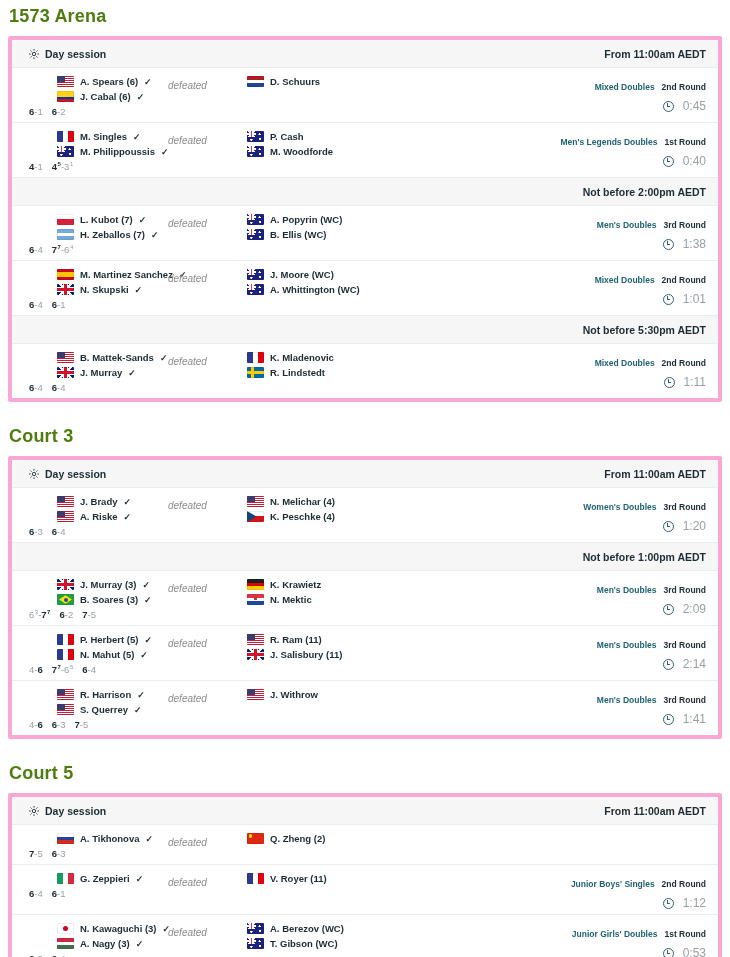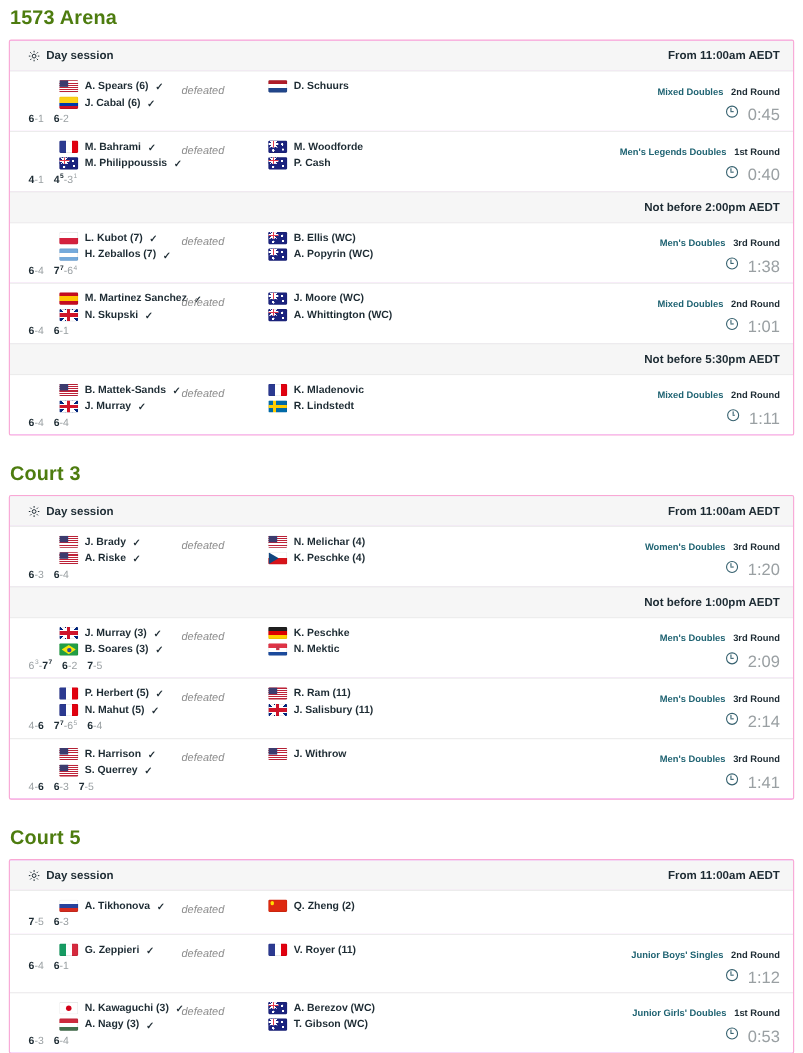--- a/index.html
+++ b/index.html
@@ -1,21 +1,21 @@
 <!DOCTYPE html>
 <html><head>
 <meta charset="utf-8">
 <style>
   html,body{margin:0;padding:0;background:#fff;}
   body{width:730px;font-family:"Liberation Sans",sans-serif;color:#1d2b33;}
   main{padding:6px 8px 4px 8px;}
   .court{margin-bottom:24px;}
   .court:last-child{margin-bottom:0;}
   .court-title{font-size:18px;font-weight:bold;color:#4d7c0f;margin:0 0 9px 1px;letter-spacing:.2px;}
-  .card{border:1px solid #f9a8d4;border-radius:2px;background:#f0abfc;overflow:hidden;}
+  .card{border:4px solid #f9a8d4;border-radius:2px;background:#e5e5e5;overflow:hidden;}
   .session-header{display:flex;justify-content:space-between;align-items:center;height:27px;background:#f6f6f6;padding:0 12px 0 17px;}
   .session-left{display:flex;align-items:center;}
   .sun-wrap{display:inline-flex;margin-right:6px;color:#1d2b33;}
   .session-label,.session-time,.notice{font-size:10.5px;font-weight:bold;color:#1d2b33;}
   .notice{height:27px;display:flex;align-items:center;justify-content:flex-end;padding-right:12px;background:#f6f6f6;border-top:1px solid #ececec;}
   .match{display:flex;align-items:flex-start;border-top:1px solid #ececec;padding:5px 12px 4px 17px;background:#fff;}
   .col-winners{width:139px;flex:none;}
   .col-defeated{width:51px;flex:none;font-style:italic;color:#8c8c8c;font-size:10px;padding-top:7px;}
   .col-losers{flex:1;min-width:0;}
   .col-meta{width:210px;flex:none;text-align:right;}
@@ -24,21 +24,21 @@
   .check{font-size:9px;font-weight:bold;color:#1d2b33;margin-left:6px;}
   .score{margin-top:3px;height:12px;font-size:9.5px;white-space:nowrap;}
   .set{margin-right:9px;margin-top:40px;}
   .set .win{font-weight:bold;color:#1d2b33;}
   .set .lose{color:#9aa0a3;}
   .set .dash{color:#9aa0a3;}
   .set sup{font-size:6px;line-height:0;vertical-align:super;margin-left:.5px;}
   .event-line{padding-top:3px;white-space:nowrap;}
   .event{font-size:8.5px;font-weight:bold;color:#1f6372;margin-right:7px;}
   .round{font-size:8.5px;font-weight:bold;color:#1d2b33;}
-  .time-line{margin-top:5px;display:flex;justify-content:flex-end;align-items:flex-start;color:#9aa0a3;font-size:15px;}
+  .time-line{margin-top:5px;display:flex;justify-content:flex-end;align-items:center;color:#9aa0a3;font-size:12px;}
   .clock{width:9px;height:9px;border:1px solid #35606e;border-radius:50%;position:relative;margin-right:9px;flex:none;}
   .clock::before{content:'';position:absolute;left:3.6px;top:1.4px;width:1px;height:3px;background:#35606e;}
   .clock::after{content:'';position:absolute;left:3.6px;top:4px;width:2.6px;height:1px;background:#35606e;}
   
   .flag{width:17px;height:11px;flex:none;margin-right:6px;border-radius:1px;position:relative;overflow:hidden;background:#ddd;box-shadow:inset 0 0 0 .5px rgba(0,0,0,.12);}
   .f-us{background:repeating-linear-gradient(180deg,#bf2238 0 1px,#fff 1px 2px);}
   .f-us::before{content:'';position:absolute;top:0;left:0;width:45%;height:54%;background:#3c3b6e;}
   .f-co{background:linear-gradient(180deg,#fcd116 0 50%,#0038a8 50% 75%,#ce1126 75%);}
   .f-nl{background:linear-gradient(180deg,#ae1c28 0 34%,#fff 34% 67%,#21468b 67%);}
   .f-fr{background:linear-gradient(90deg,#2b3990 0 34%,#fff 34% 67%,#e1000f 67%);}
@@ -143,41 +143,41 @@
         <span class="clock"></span>
         <span class="duration">0:45</span>
       </div>
     </div>
   </div>
             <div class="match">
     <div class="col-winners">
       <div>
                   <div class="player">
     <span class="flag f-fr"></span>
-    <span class="pname">M. Bahrami</span>
+    <span class="pname">M. Singles</span>
     <span class="check">✓</span>
   </div>
                   <div class="player">
     <span class="flag f-au"></span>
     <span class="pname">M. Philippoussis</span>
     <span class="check">✓</span>
   </div>
                 </div>
       <div class="score"><span class="set"><span class="win">4</span><span class="dash">-</span><span class="lose">1</span></span><span class="set"><span class="win">4</span><sup class="win">5</sup><span class="dash">-</span><span class="lose">3</span><sup class="lose">1</sup></span></div>
     </div>
     <div class="col-defeated">defeated</div>
     <div class="col-losers">
                 <div class="player">
     <span class="flag f-au"></span>
+    <span class="pname">P. Cash</span>
+
+  </div>
+                <div class="player">
+    <span class="flag f-au"></span>
     <span class="pname">M. Woodforde</span>
-
-  </div>
-                <div class="player">
-    <span class="flag f-au"></span>
-    <span class="pname">P. Cash</span>
 
   </div>
               </div>
     <div class="col-meta">
       <div class="event-line">
         <span class="event">Men's Legends Doubles</span><span class="round">1st Round</span>
       </div>
       <div class="time-line">
         <span class="clock"></span>
         <span class="duration">0:40</span>
@@ -200,26 +200,26 @@
     <span class="pname">H. Zeballos (7)</span>
     <span class="check">✓</span>
   </div>
                 </div>
       <div class="score"><span class="set"><span class="win">6</span><span class="dash">-</span><span class="lose">4</span></span><span class="set"><span class="win">7</span><sup class="win">7</sup><span class="dash">-</span><span class="lose">6</span><sup class="lose">4</sup></span></div>
     </div>
     <div class="col-defeated">defeated</div>
     <div class="col-losers">
                 <div class="player">
     <span class="flag f-au"></span>
+    <span class="pname">A. Popyrin (WC)</span>
+
+  </div>
+                <div class="player">
+    <span class="flag f-au"></span>
     <span class="pname">B. Ellis (WC)</span>
-
-  </div>
-                <div class="player">
-    <span class="flag f-au"></span>
-    <span class="pname">A. Popyrin (WC)</span>
 
   </div>
               </div>
     <div class="col-meta">
       <div class="event-line">
         <span class="event">Men's Doubles</span><span class="round">3rd Round</span>
       </div>
       <div class="time-line">
         <span class="clock"></span>
         <span class="duration">1:38</span>
@@ -390,21 +390,21 @@
     <span class="pname">B. Soares (3)</span>
     <span class="check">✓</span>
   </div>
                 </div>
       <div class="score"><span class="set"><span class="lose">6</span><sup class="lose">3</sup><span class="dash">-</span><span class="win">7</span><sup class="win">7</sup></span><span class="set"><span class="win">6</span><span class="dash">-</span><span class="lose">2</span></span><span class="set"><span class="win">7</span><span class="dash">-</span><span class="lose">5</span></span></div>
     </div>
     <div class="col-defeated">defeated</div>
     <div class="col-losers">
                 <div class="player">
     <span class="flag f-de"></span>
-    <span class="pname">K. Peschke</span>
+    <span class="pname">K. Krawietz</span>
 
   </div>
                 <div class="player">
     <span class="flag f-hr"></span>
     <span class="pname">N. Mektic</span>
 
   </div>
               </div>
     <div class="col-meta">
       <div class="event-line">

